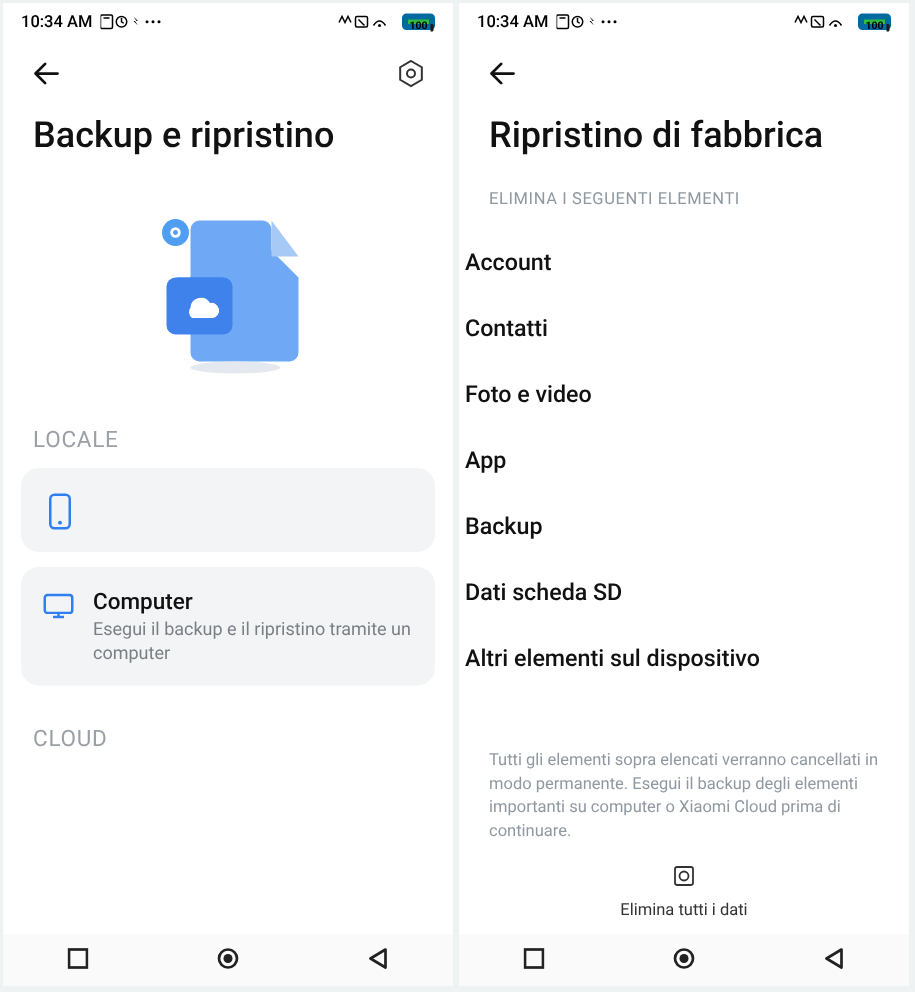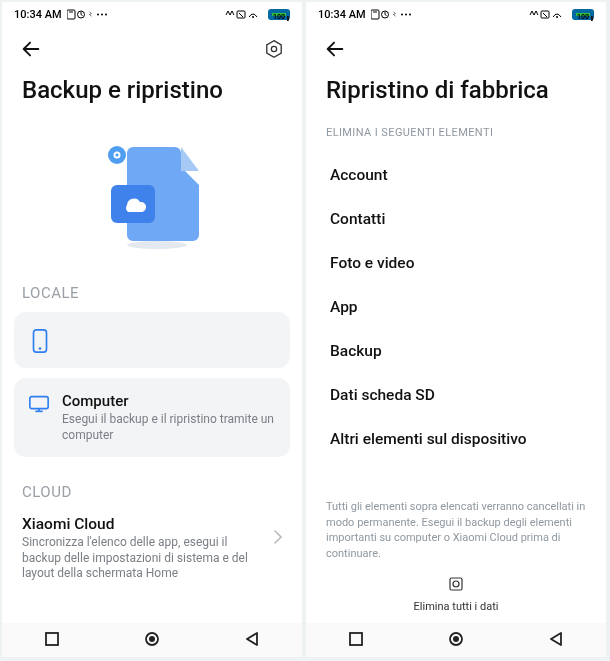--- a/index.html
+++ b/index.html
@@ -96,21 +96,21 @@
   }
   .plain-row .txt{ flex:1; }
   .plain-row .chev{ padding-top:14px; color:#bbb; }
   
   .sect-head {
     font-size:11px; color:#8f98a0; letter-spacing:0.4px;
     padding: 8px 20px 14px 20px;
   }
   .list-item {
     font-size:15.5px; font-weight:500; color:#111;
-    padding: 13px 24px;
+    padding: 13px 4px;
   }
   .footer-note {
     font-size:11px; color:#8f98a0; line-height:1.4;
     padding: 10px 20px 8px 20px;
     margin-top:auto;
   }
   .erase-action {
     text-align:center;
     padding: 6px 0 10px 0;
     font-size:11px; color:#333;
@@ -214,31 +214,20 @@
           </svg>
       </div>
       <div>
         <div class="card-title">Computer</div>
         <div class="card-sub">Esegui il backup e il ripristino tramite un computer</div>
       </div>
     </div>
 
     <div class="section-label">CLOUD</div>
 
-    <div class="plain-row">
-      <div class="txt">
-        <div class="card-title" style="font-size:15.5px;">Xiaomi Cloud</div>
-        <div class="card-sub">Sincronizza l'elenco delle app, esegui il backup delle impostazioni di sistema e del layout della schermata Home</div>
-      </div>
-      <div class="chev">
-        <svg width="8" height="14" viewBox="0 0 8 14">
-            <path d="M1 1l6 6-6 6" stroke="#bbb" stroke-width="1.6" fill="none" stroke-linecap="round"></path>
-          </svg>
-      </div>
-    </div>
   </div>
 
   <div class="navbar">
     <div><svg width="14" height="14">
           <rect x="1" y="1" width="12" height="12" fill="none" stroke="#222" stroke-width="1.8"></rect>
         </svg></div>
     <div><svg width="16" height="16">
           <circle cx="8" cy="8" r="6" fill="none" stroke="#222" stroke-width="1.8"></circle>
           <circle cx="8" cy="8" r="3" fill="#222"></circle>
         </svg></div>

